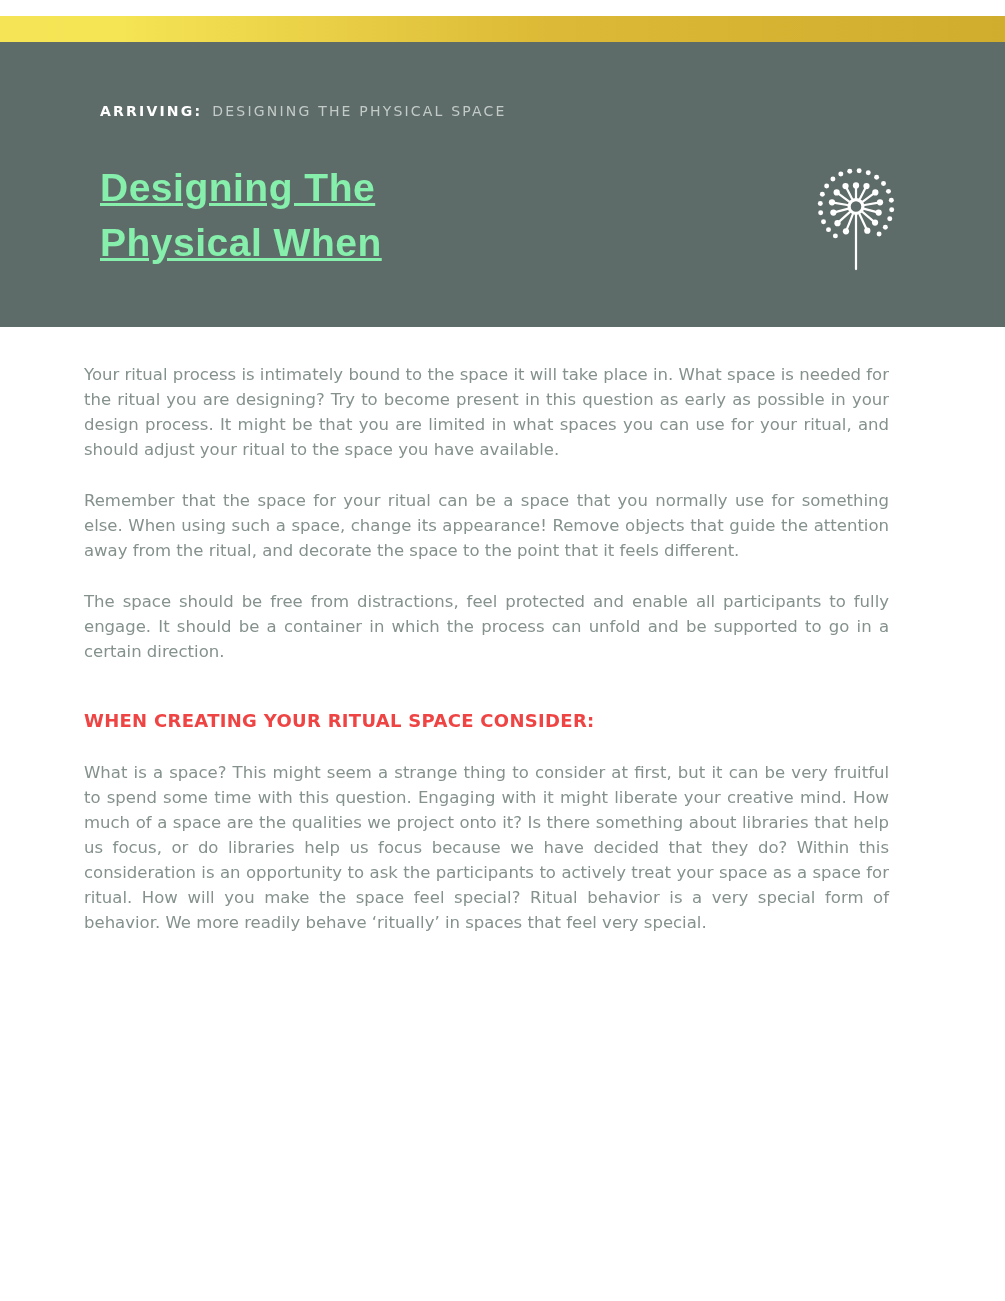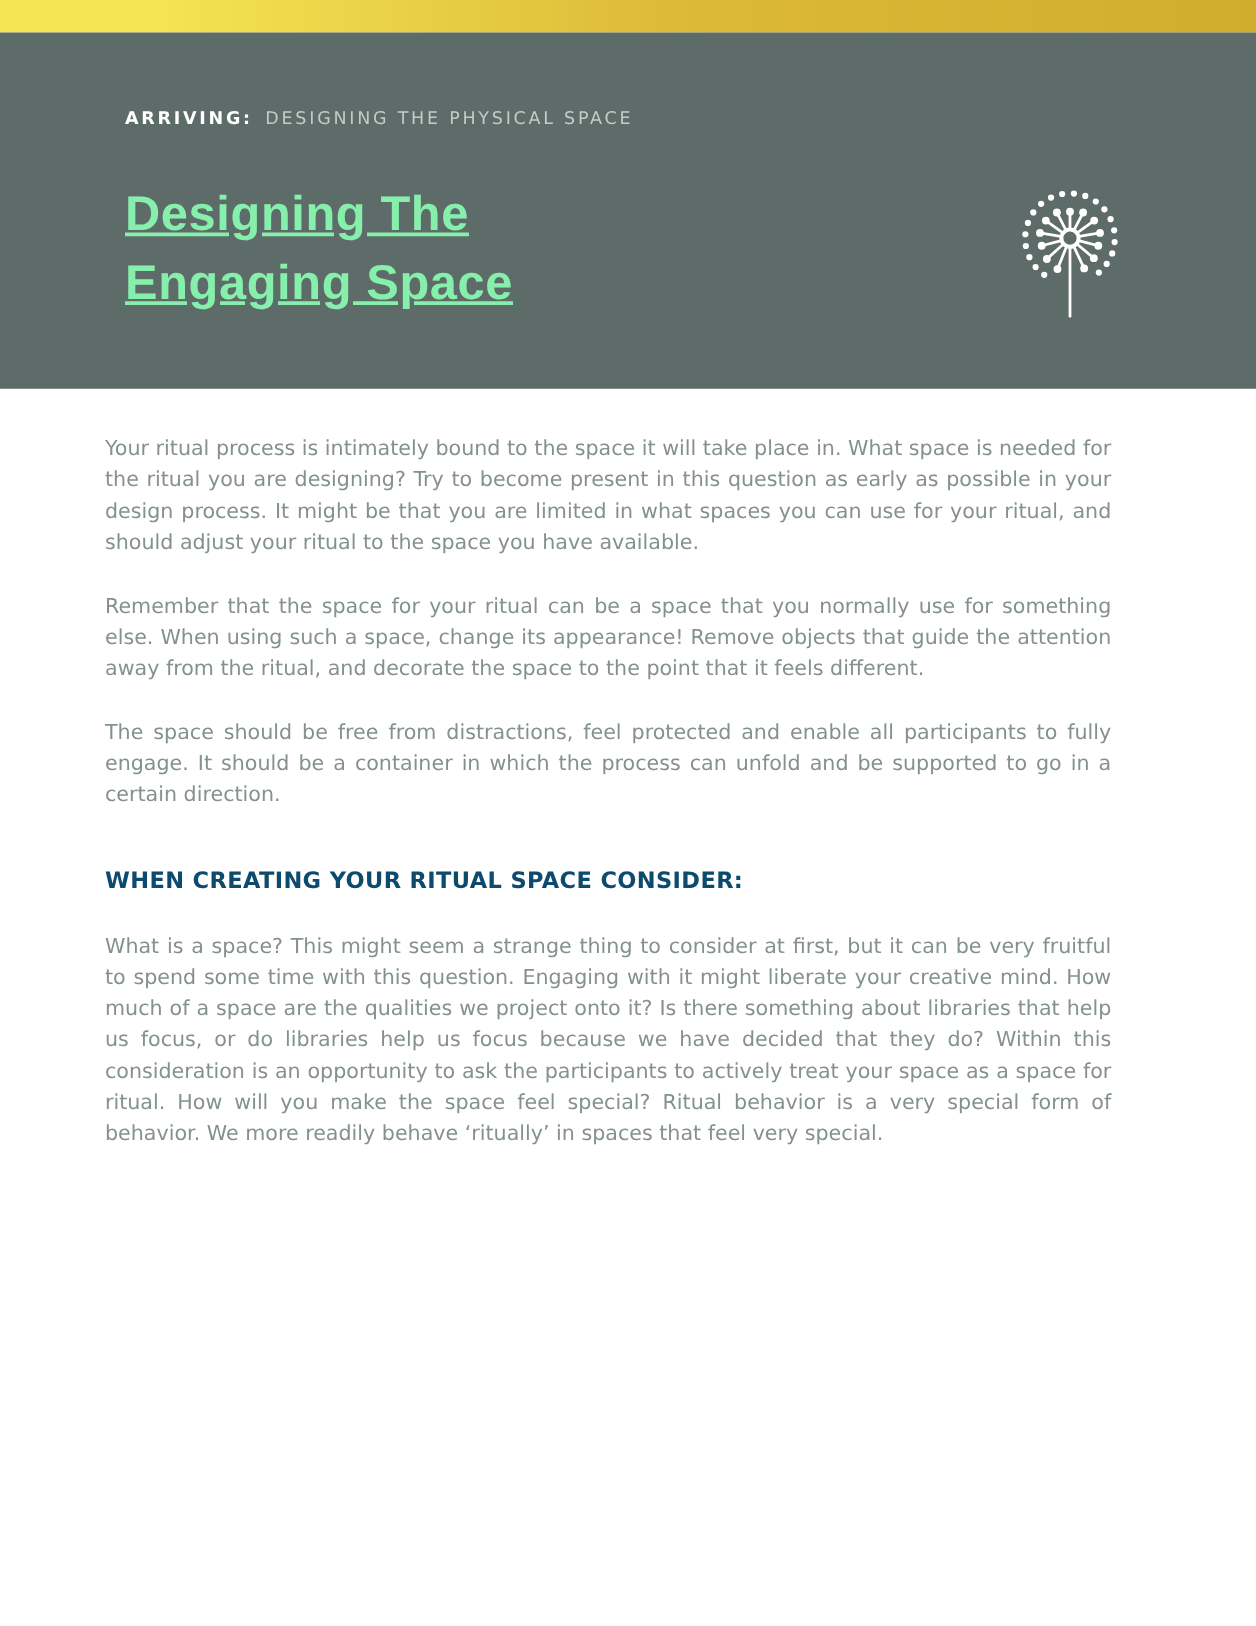--- a/index.html
+++ b/index.html
@@ -1,21 +1,21 @@
 <!DOCTYPE html>
 <html><head>
 <meta charset="utf-8">
 <style>
   * { box-sizing: border-box; }
   html, body { margin: 0; padding: 0; background: #ffffff; }
   .page {
     position: relative;
     width: 1005px;
     height: 1126px;
-    margin: 0 auto;
+    margin: 16px auto;
     background: #ffffff;
     overflow: hidden;
     font-family: "DejaVu Sans", sans-serif;
   }
   .top-bar {
     position: absolute;
     top: 0; left: 0;
     width: 100%;
     height: 26px;
     background: linear-gradient(90deg, #f5e556 0%, #f5e454 12%, #dcb936 55%, #d1ad2e 100%);
@@ -73,21 +73,21 @@
   }
   .body-text {
     margin: 0 0 26px 0;
     color: #84918d;
     font-size: 16.5px;
     line-height: 25px;
     text-align: justify;
   }
   .section-heading {
     margin: 46px 0 29px 0;
-    color: #0c4a6e;
+    color: #ef4444;
     font-size: 18px;
     font-weight: 700;
     letter-spacing: 0.3px;
   }
   .page-footer {
     position: absolute;
     top: 1158px;
     right: 100px;
     text-align: right;
   }
@@ -114,21 +114,21 @@
 <div class="page">
 
   <div class="top-bar"></div>
 
   <header class="hero">
     <div class="eyebrow">
       <span class="eyebrow-label">ARRIVING:</span><span class="eyebrow-title">DESIGNING THE PHYSICAL SPACE</span>
     </div>
     <h1 class="title">
       <span>Designing The</span>
-      <span>Engaging Space</span>
+      <span>Physical When</span>
     </h1>
     <svg class="dandelion" viewBox="0 0 100 118" xmlns="http://www.w3.org/2000/svg" aria-hidden="true">
       <g stroke="#ffffff" stroke-width="2.4" stroke-linecap="round">
         <line x1="50" y1="53.5" x2="50" y2="114"></line>
         <line x1="50" y1="36.5" x2="50" y2="23"></line>
         <line x1="54.3" y1="37.5" x2="61.4" y2="23.7"></line>
         <line x1="57.7" y1="40.4" x2="71.0" y2="30.7"></line>
         <line x1="59.4" y1="44.3" x2="76.1" y2="41.4"></line>
         <line x1="59.2" y1="48.5" x2="74.6" y2="52.6"></line>
         <line x1="57.3" y1="52.1" x2="70.7" y2="63.4"></line>

